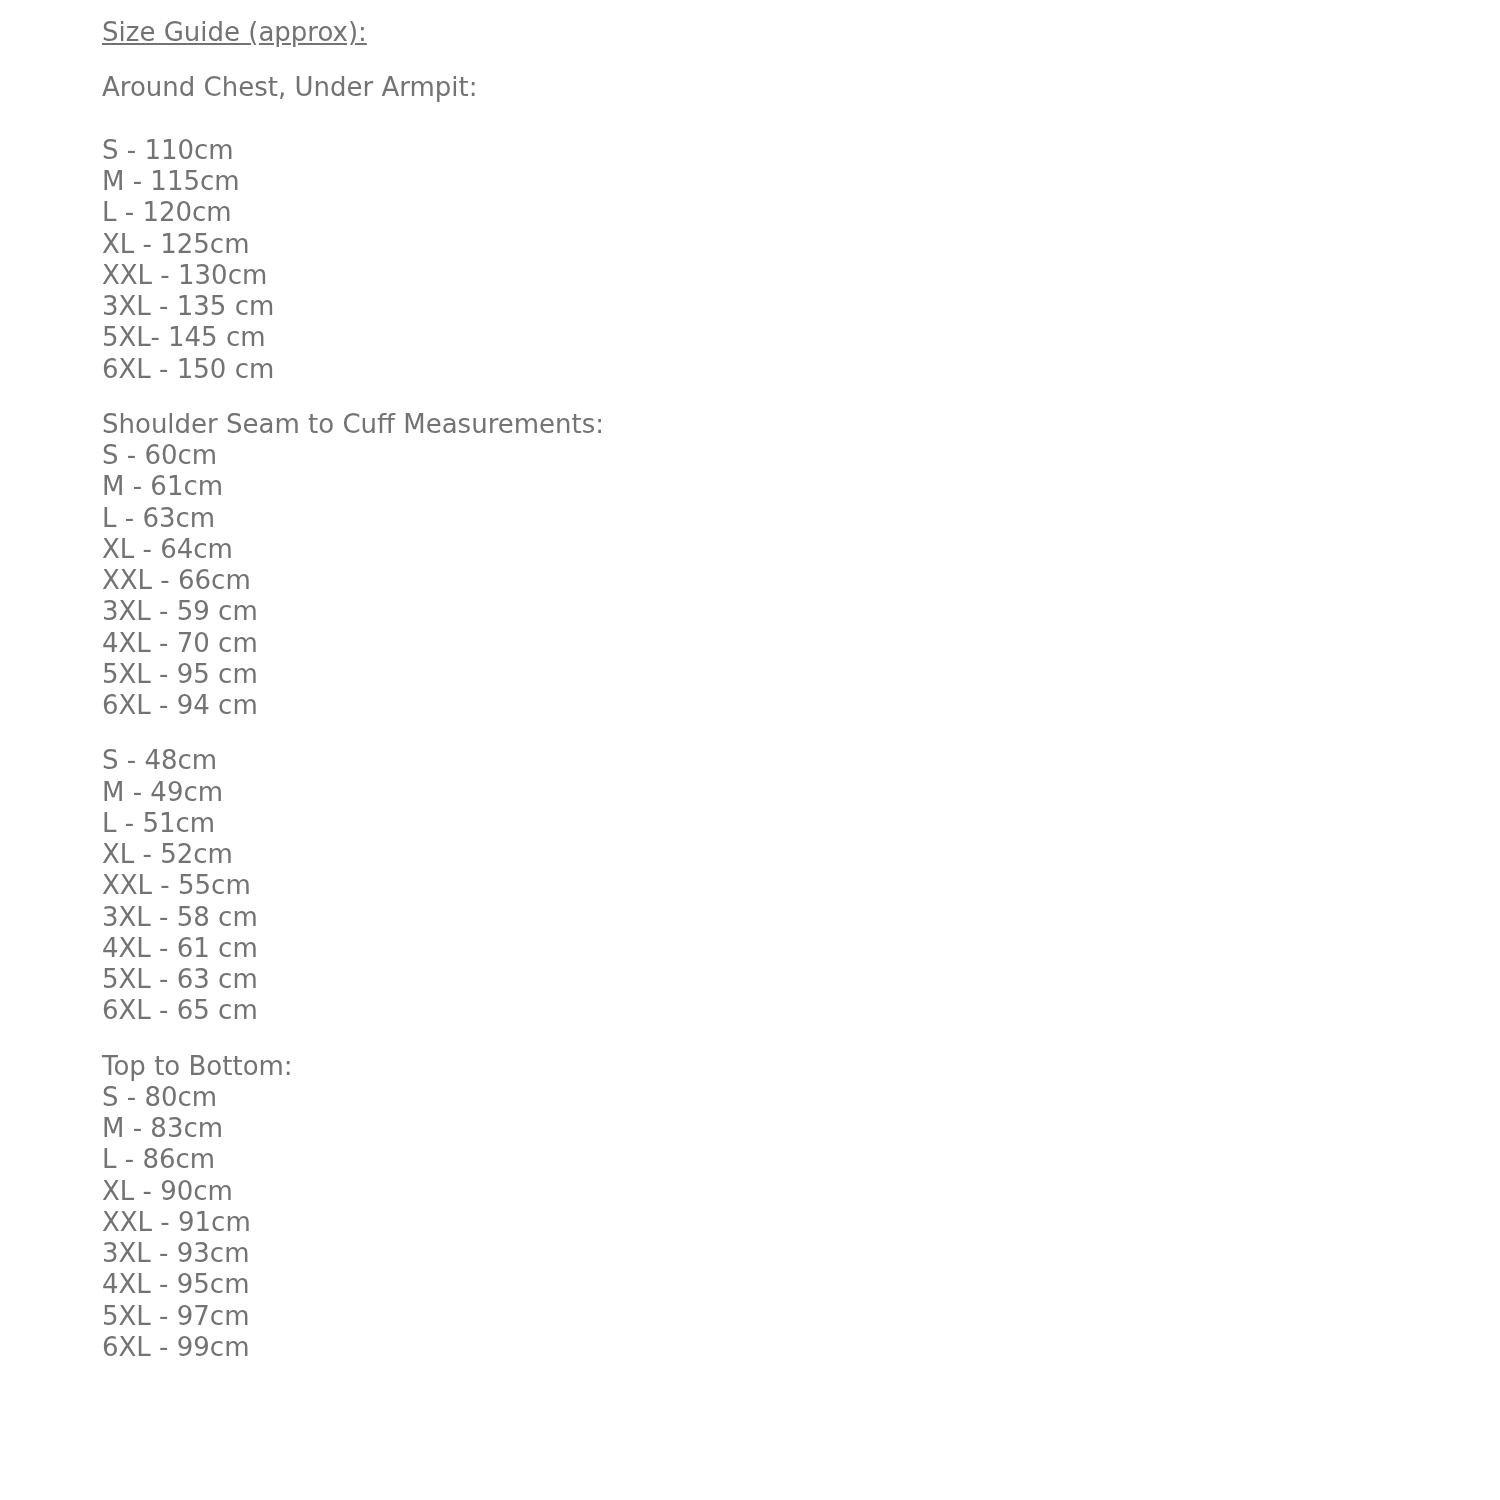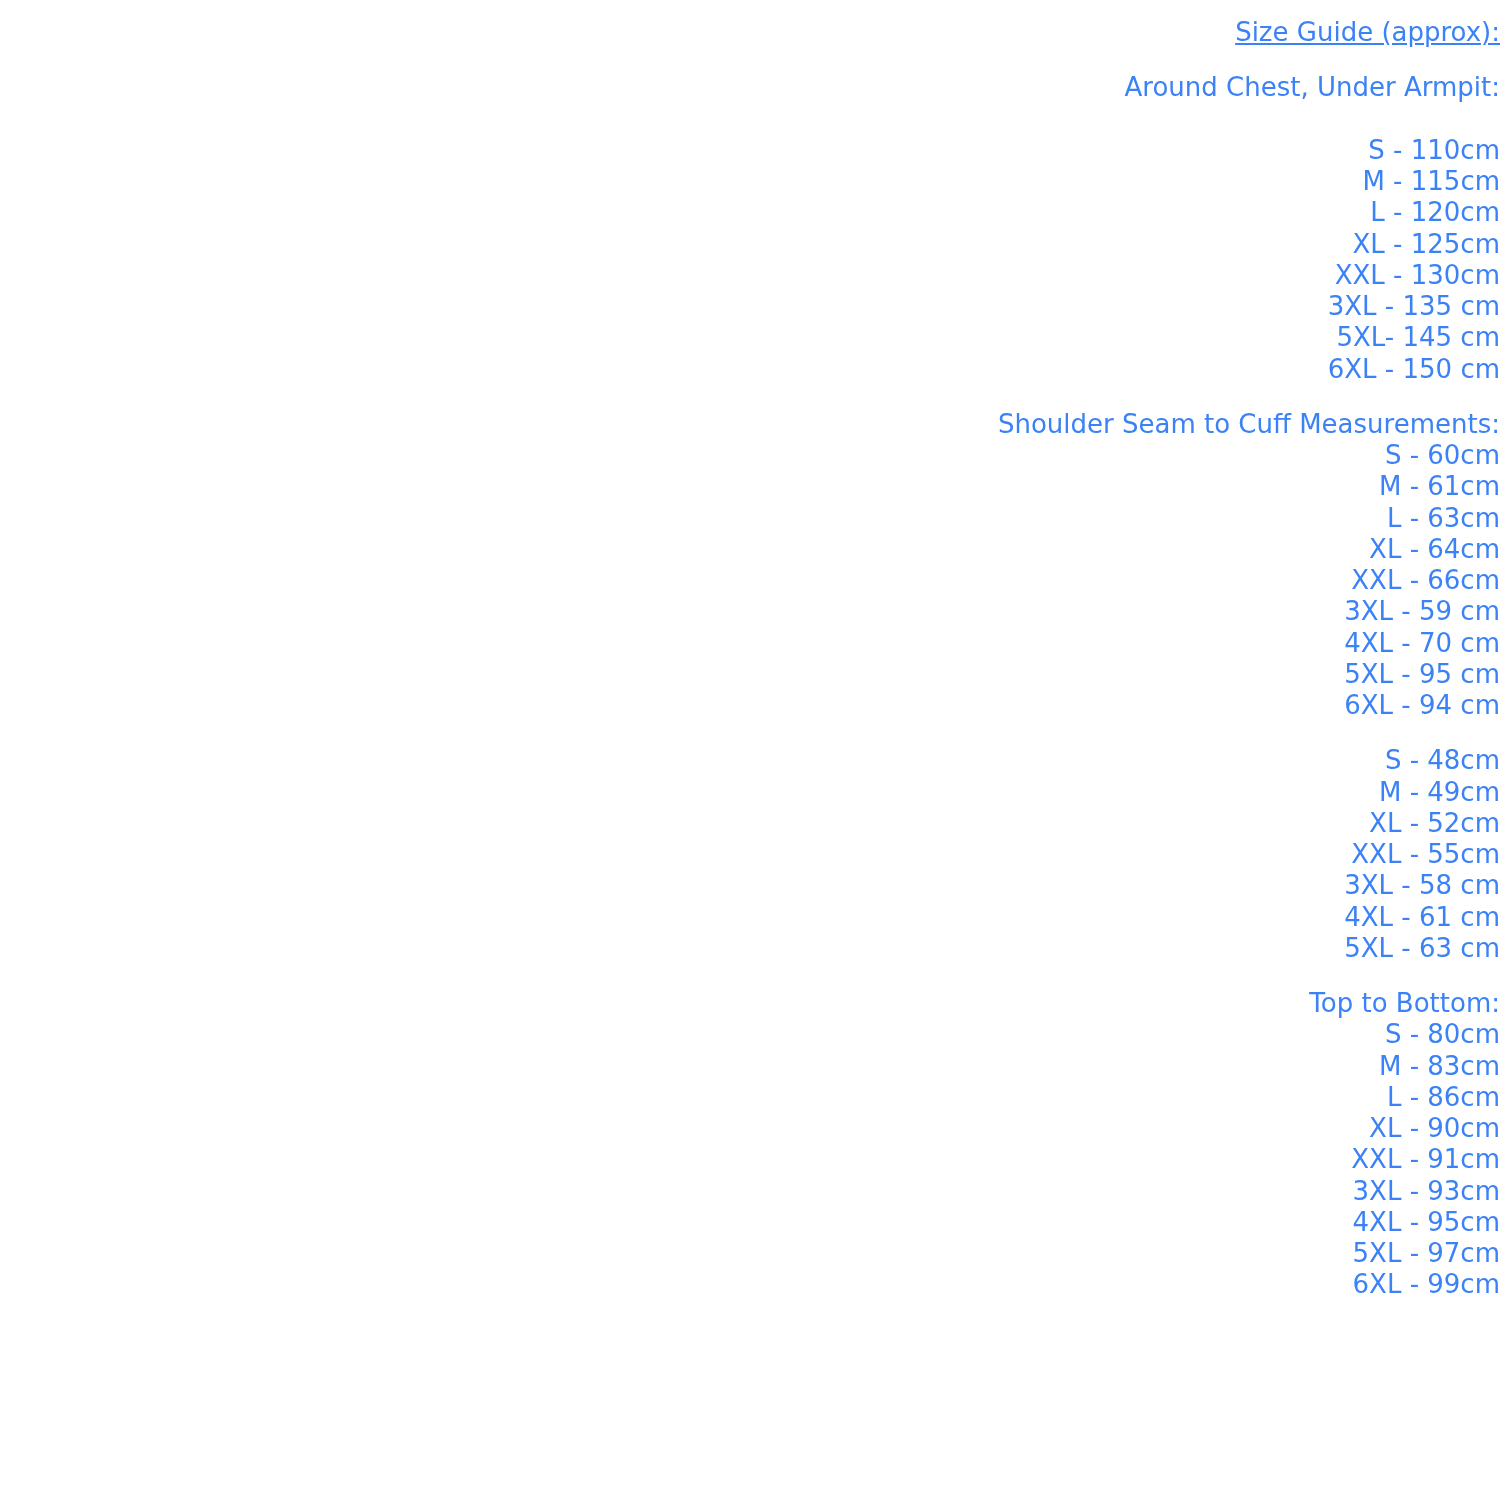--- a/index.html
+++ b/index.html
@@ -8,25 +8,25 @@
     background: #ffffff;
   }
   .page {
     position: relative;
     width: 1500px;
     height: 1500px;
     background: #ffffff;
     overflow: hidden;
     box-sizing: border-box;
     padding: 17px 0 0 102px; 
-    text-align: right;
+    text-align: left;
     font-family: "DejaVu Sans", "Liberation Sans", sans-serif;
     font-size: 26px;
     line-height: 31.25px;
-    color: #3b82f6;
+    color: #737373;
     -webkit-font-smoothing: antialiased;
   }
   .title {
     margin: 0;
     font-size: inherit;
     font-weight: normal;
     text-decoration: underline;
   }
   .size-section {
     margin-top: 24px; 
@@ -67,25 +67,27 @@
         <div class="row">XL - 64cm</div>
         <div class="row">XXL - 66cm</div>
         <div class="row">3XL - 59 cm</div>
         <div class="row">4XL - 70 cm</div>
         <div class="row">5XL - 95 cm</div>
         <div class="row">6XL - 94 cm</div>
       </section>
       <section class="size-section gap-after-heading">
         <div class="row">S - 48cm</div>
         <div class="row">M - 49cm</div>
+        <div class="row">L - 51cm</div>
         <div class="row">XL - 52cm</div>
         <div class="row">XXL - 55cm</div>
         <div class="row">3XL - 58 cm</div>
         <div class="row">4XL - 61 cm</div>
         <div class="row">5XL - 63 cm</div>
+        <div class="row">6XL - 65 cm</div>
       </section>
       <section class="size-section">
         <div class="heading">Top to Bottom:</div>
         <div class="row">S - 80cm</div>
         <div class="row">M - 83cm</div>
         <div class="row">L - 86cm</div>
         <div class="row">XL - 90cm</div>
         <div class="row">XXL - 91cm</div>
         <div class="row">3XL - 93cm</div>
         <div class="row">4XL - 95cm</div>

